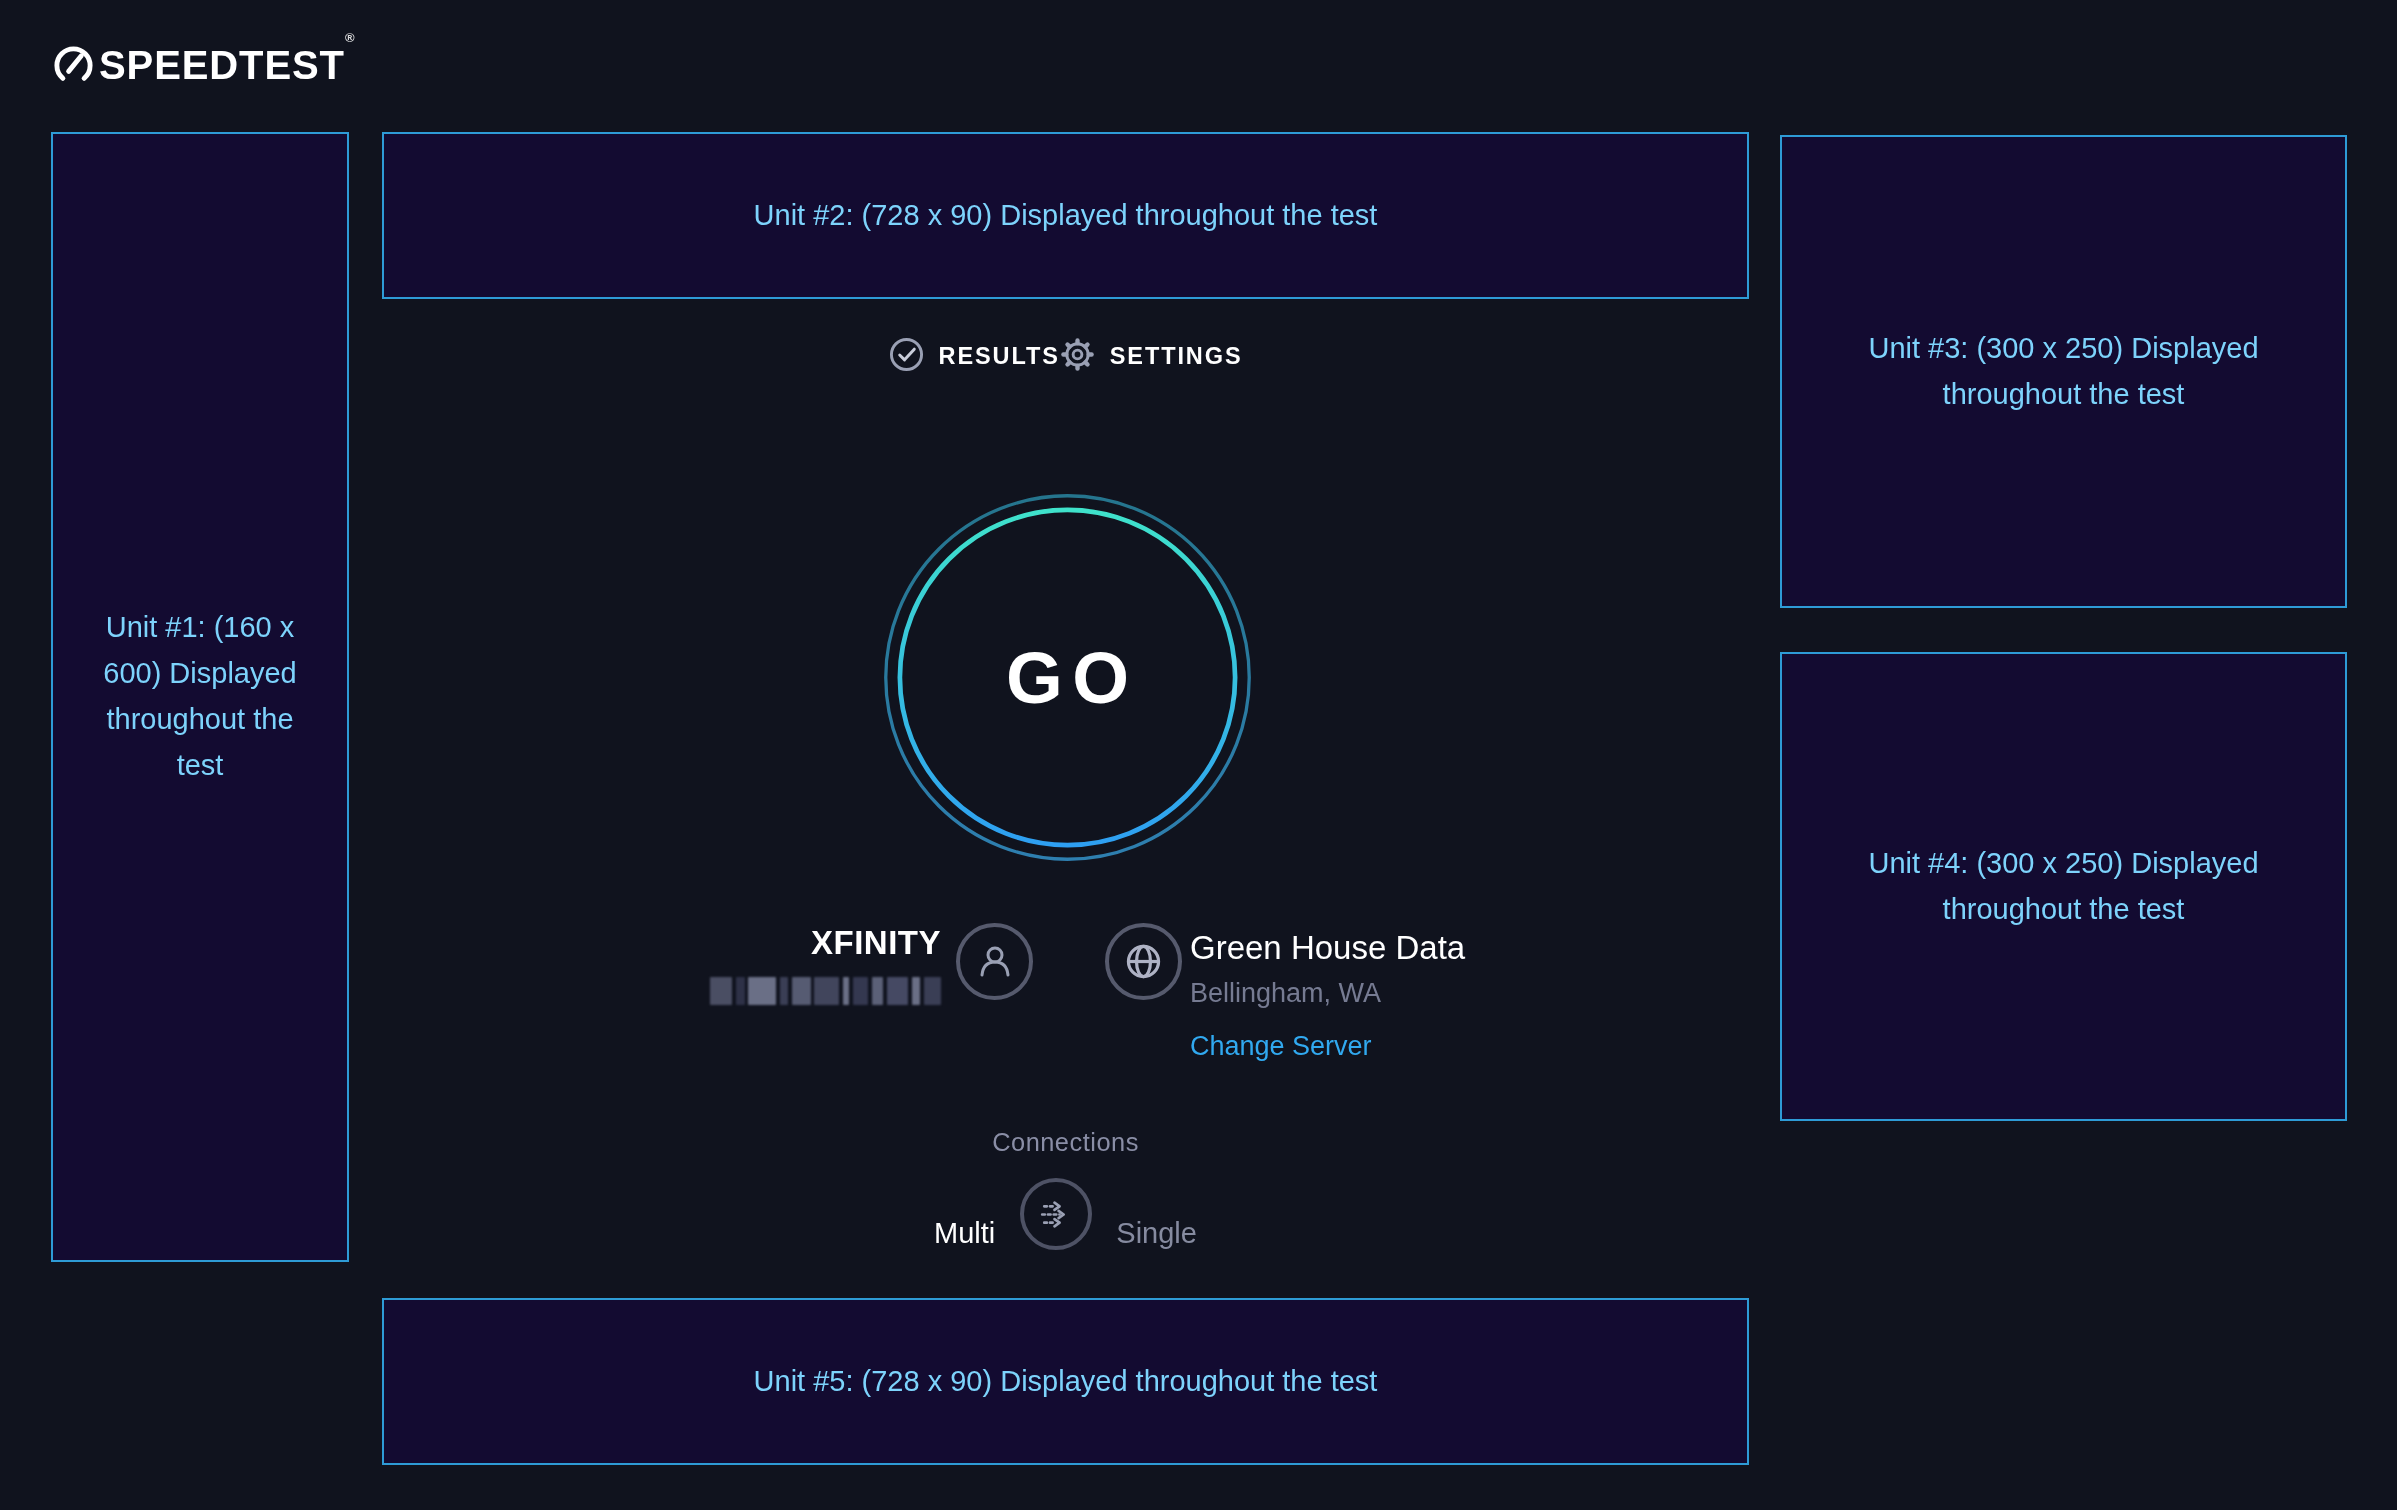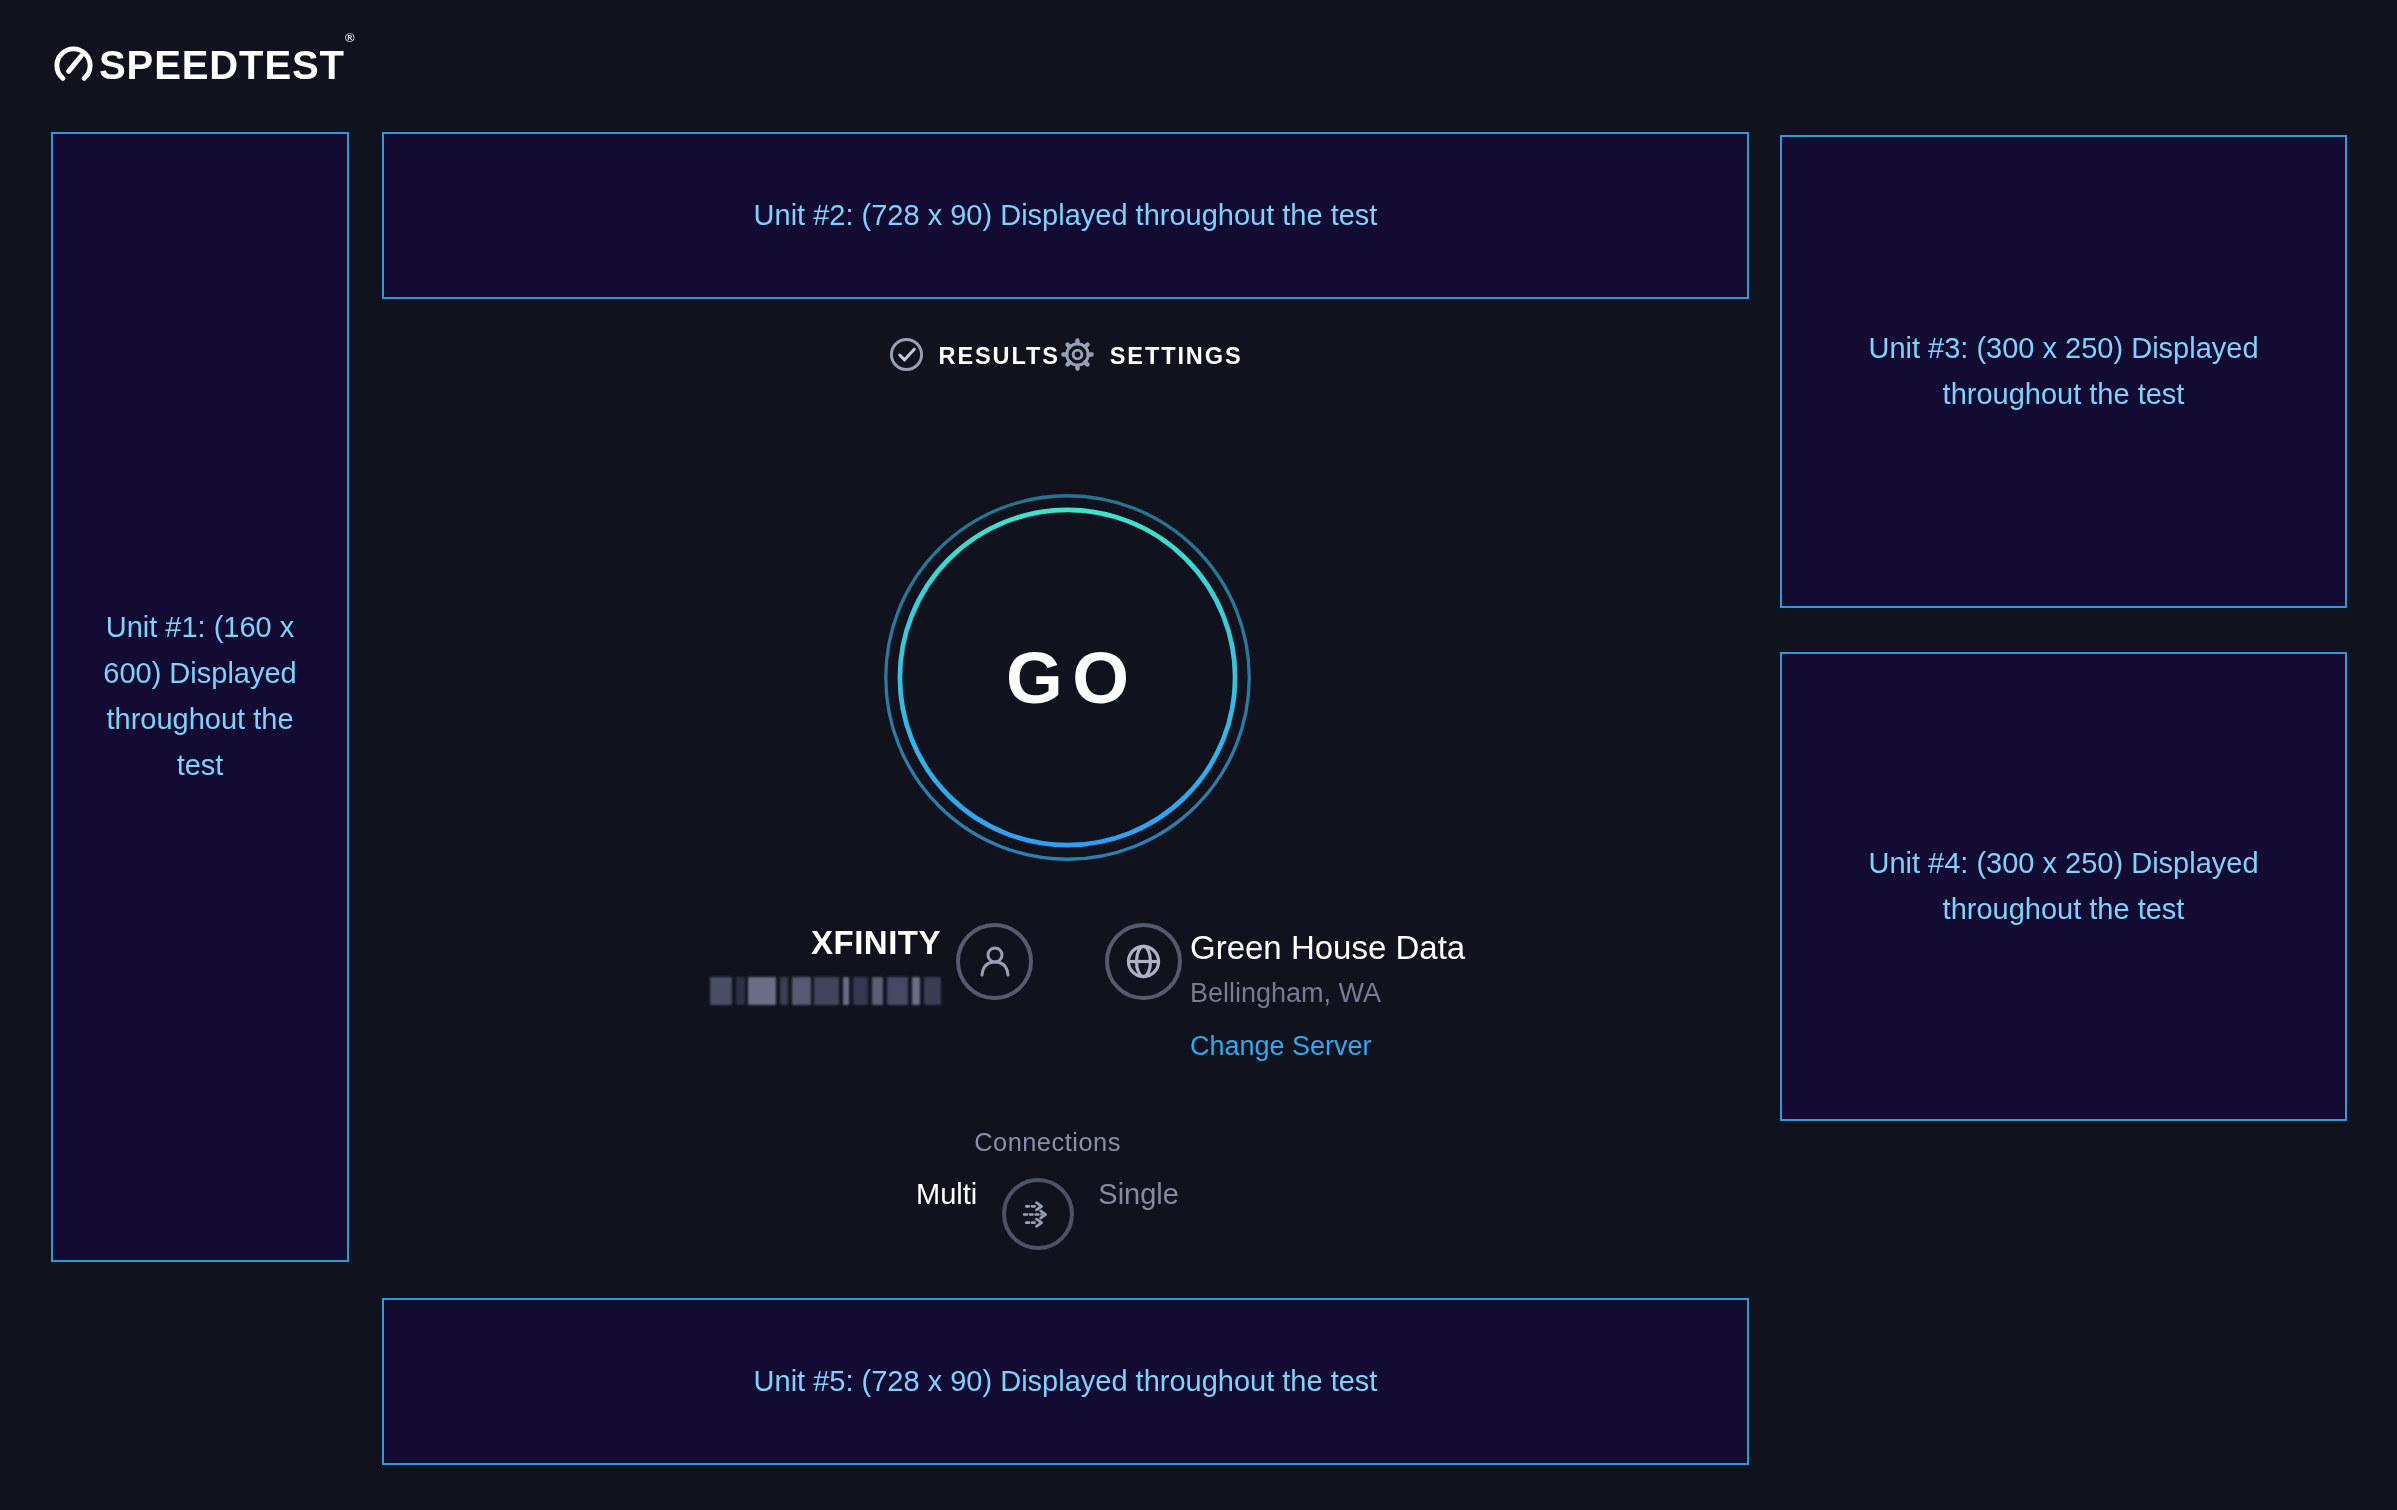--- a/index.html
+++ b/index.html
@@ -96,25 +96,25 @@
     flex-shrink:0;
   }
   .person-circle{margin-left:15px}
   .globe-circle{margin-left:72px}
   .server-block{margin-left:8px;margin-top:5.6px}
   .server-name{font-size:33px;font-weight:500;color:#fff}
   .server-loc{font-size:27px;color:var(--text-dim);margin-top:11.3px}
   .server-change{font-size:27px;color:var(--link-blue);margin-top:22.6px;cursor:pointer}
   
   .connections{
-    position:absolute;left:364px;top:1128px;width:1367px;
+    position:absolute;left:382px;top:1128px;width:1367px;
     display:flex;flex-direction:column;align-items:center;
   }
   .conn-label{font-size:25.4px;color:var(--text-mid);letter-spacing:0.5px}
-  .conn-toggle{display:flex;align-items:flex-start;gap:24.5px;margin-top:21px;cursor:pointer}
+  .conn-toggle{display:flex;align-items:flex-end;gap:24.5px;margin-top:21px;cursor:pointer}
   .conn-multi{font-size:29px;color:#fff}
   .conn-single{font-size:29px;color:#868ba0}
   .conn-circle{
     width:72px;height:72px;border-radius:50%;
     border:4.7px solid #4e5265;
     display:flex;align-items:center;justify-content:center;
   }
 </style>
 </head>
 <body>

